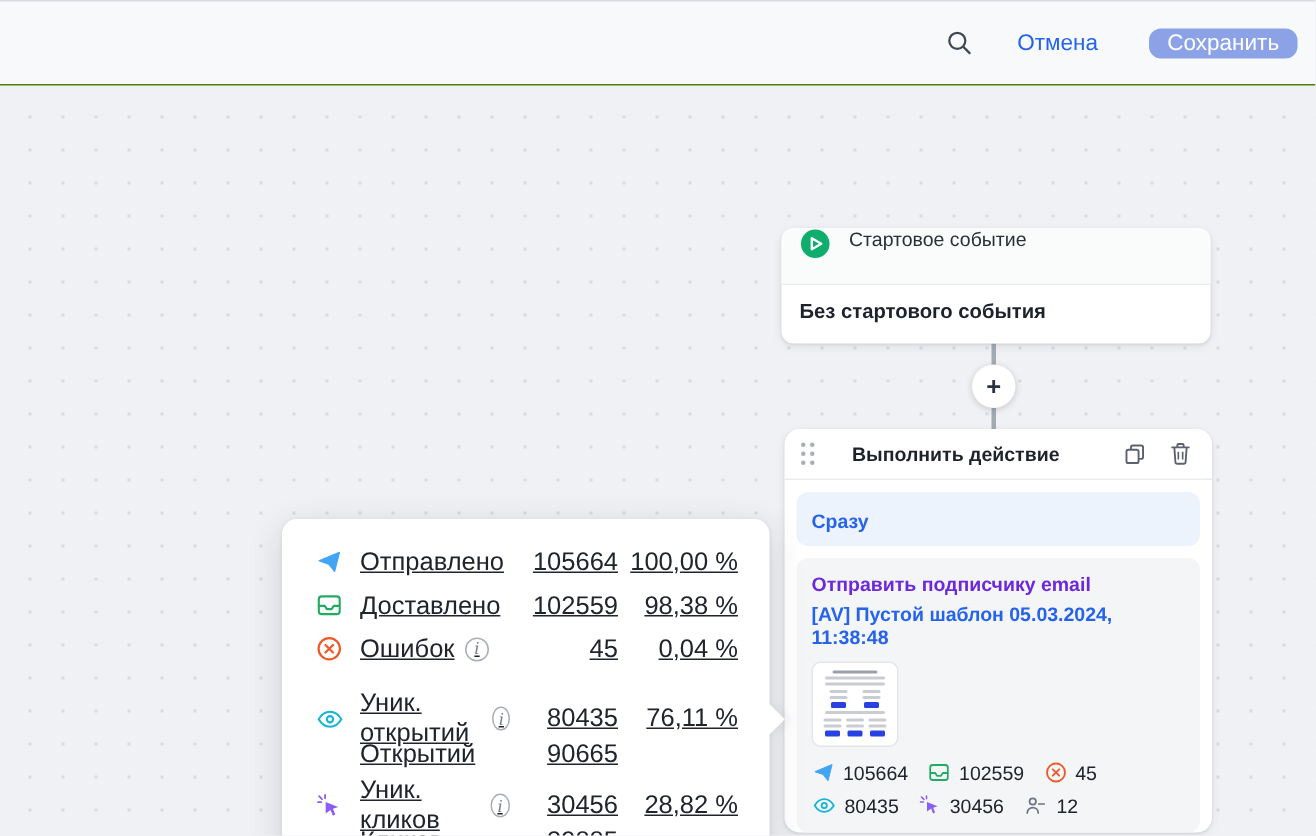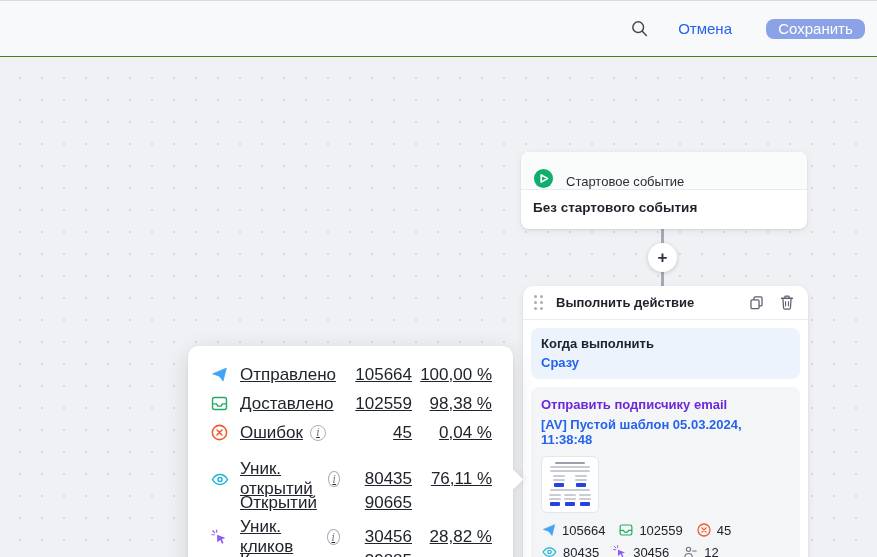--- a/index.html
+++ b/index.html
@@ -43,34 +43,34 @@
   }
   
   .card{
     position:absolute; background:#ffffff; border-radius:10px;
     box-shadow:0 1px 2px rgba(25,30,45,.10), 0 2px 8px rgba(25,30,45,.06);
     z-index:2;
   }
   
   .start-node{ left:521px; top:94px; width:286px; height:77px; border-radius:8px; }
   .start-head{
-    display:flex; align-items:flex-end; gap:12px;
+    display:flex; align-items:flex-start; gap:12px;
     height:38px; padding:0 12px;
     background:#fafbfb; border-bottom:1px solid #e8eaee;
     border-radius:8px 8px 0 0;
   }
   .start-head-label{ font-size:13px; color:#2a2f38; }
   .start-body{ padding:10px 12px; font-size:13.5px; font-weight:700; color:#1d222b; }
   
   .action-card{ left:523px; top:228px; width:285px; }
   .action-head{
     display:flex; align-items:center; height:34px; padding:0 11px;
     border-bottom:1px solid #e9ebef;
   }
-  .action-title{ font-size:13px; font-weight:700; color:#1d222b; margin-left:13px; flex:1; }
+  .action-title{ font-size:13px; font-weight:700; color:#1d222b; margin-left:25px; flex:1; }
   .head-ico{ width:18px; height:18px; cursor:pointer; margin-left:13px; display:flex; align-items:center; }
   .drag-dots{ display:grid; grid-template-columns:3px 3px; gap:3px; cursor:grab; }
   .drag-dots i{ width:3px; height:3px; border-radius:50%; background:#a9aeb7; }
   .when-block{
     margin:8px; padding:8px 10px 9px; background:#ecf3fc; border-radius:8px;
   }
   .when-label{ font-size:13px; font-weight:700; color:#1d222b; }
   .when-value{ font-size:13px; font-weight:600; color:#2563eb; margin-top:4px; cursor:pointer; }
   .email-block{
     margin:0 8px 0; padding:10px 10px 10px; background:#f4f5f7; border-radius:8px;
@@ -174,21 +174,20 @@
             <path d="M2.5 5h13" stroke="#5b626e" stroke-width="1.5" stroke-linecap="round"></path>
             <path d="M6.5 5V3.4c0-.6.5-1 1-1h3c.5 0 1 .4 1 1V5" fill="none" stroke="#5b626e" stroke-width="1.5"></path>
             <path d="M4.2 5.5l.8 11c.05.8.7 1.4 1.5 1.4h5c.8 0 1.45-.6 1.5-1.4l.8-11" fill="none" stroke="#5b626e" stroke-width="1.5"></path>
             <line x1="7.3" y1="8.5" x2="7.3" y2="14.5" stroke="#5b626e" stroke-width="1.3"></line>
             <line x1="10.7" y1="8.5" x2="10.7" y2="14.5" stroke="#5b626e" stroke-width="1.3"></line>
           </svg>
       </span>
     </div>
 
     <div class="when-block">
-      <div class="when-label">Когда выполнить</div>
       <div class="when-value">Сразу</div>
     </div>
 
     <div class="email-block">
       <div class="email-label">Отправить подписчику email</div>
       <div class="template-link">[AV] Пустой шаблон 05.03.2024, 11:38:48</div>
 
       <div class="thumb">
         <div class="t-line w1"></div>
         <div class="t-line w2"></div>

